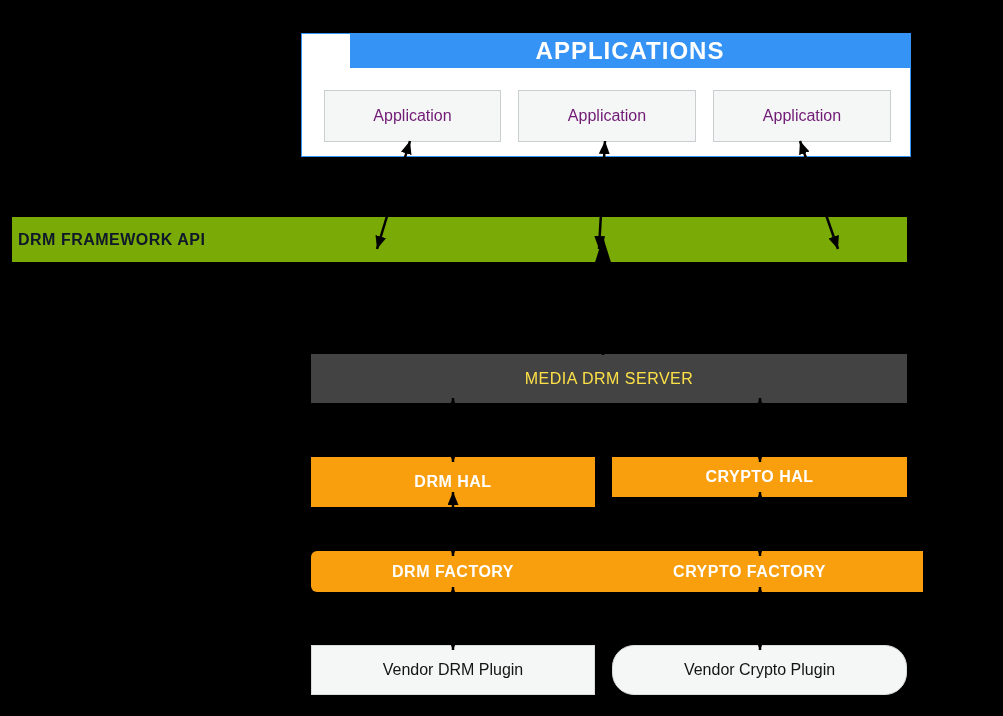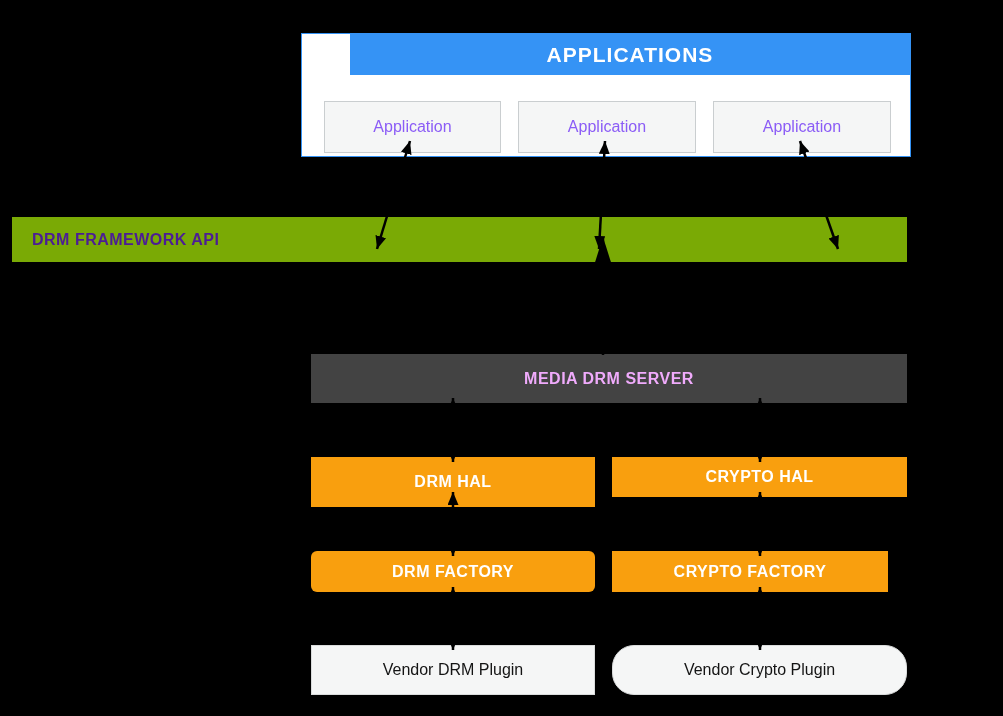--- a/index.html
+++ b/index.html
@@ -17,66 +17,66 @@
   }
   .abs { position: absolute; box-sizing: border-box; }
 
   
   .apps-panel {
     left: 301px; top: 33px; width: 610px; height: 124px;
     background: #ffffff;
     border: 1px solid var(--blue);
   }
   .apps-header {
-    position: absolute; left: 0; top: 0; right: 0; height: 41px;
+    position: absolute; left: 0; top: 0; right: 0; height: 34px;
     background: var(--blue);
     color: #fff;
     display: flex; align-items: center; justify-content: center;
-    font-size: 21px; font-weight: 600; letter-spacing: 1px; margin-left: 48px;
+    font-size: 24px; font-weight: 600; letter-spacing: 1px; margin-left: 48px;
   }
   .app-box {
     position: absolute; top: 56px; height: 50px;
     background: var(--boxbg);
     border: 1px solid var(--boxborder);
     display: flex; align-items: center; justify-content: center;
-    font-size: 16px; color: #8b5cf6; margin-top: 11px;
+    font-size: 16px; color: #701a75;
   }
   .app-box.b1 { left: 22px;  width: 175px; }
   .app-box.b2 { left: 216px; width: 176px; }
   .app-box.b3 { left: 411px; width: 176px; }
 
   
   .framework-bar {
     left: 12px; top: 217px; width: 895px; height: 45px;
     background: var(--green);
-    color: #4c1d95;
+    color: #0f172a;
     display: flex; align-items: center;
-    padding-left: 20px;
+    padding-left: 6px;
     font-size: 16px; font-weight: bold; letter-spacing: 0.5px;
   }
 
   
   .media-bar {
     left: 311px; top: 354px; width: 596px; height: 49px;
     background: var(--dark);
-    color: #f0abfc;
+    color: #fde047;
     display: flex; align-items: center; justify-content: center;
-    font-size: 16px; font-weight: bold; letter-spacing: 0.5px;
+    font-size: 16px; font-weight: normal; letter-spacing: 0.5px;
   }
 
   .orange-box {
     background: var(--orange);
     color: #fff;
     display: flex; align-items: center; justify-content: center;
     font-size: 16px; font-weight: bold; letter-spacing: 0.5px;
   }
   .hal-left      { left: 311px; top: 457px; width: 284px; height: 50px; }
   .hal-right     { left: 612px; top: 457px; width: 295px; height: 40px; }
   .factory-left  { left: 311px; top: 551px; width: 284px; height: 41px; border-radius: 6px; }
-  .factory-right { left: 612px; top: 551px; width: 276px; height: 41px; }
+  .factory-right { left: 576px; top: 551px; width: 347px; height: 41px; }
 
   .vendor-box {
     background: var(--boxbg);
     border: 1px solid var(--vendorborder);
     color: #141414;
     display: flex; align-items: center; justify-content: center;
     font-size: 16px;
     text-align: center;
   }
   .vendor-left  { left: 311px; top: 645px; width: 284px; height: 50px; }

